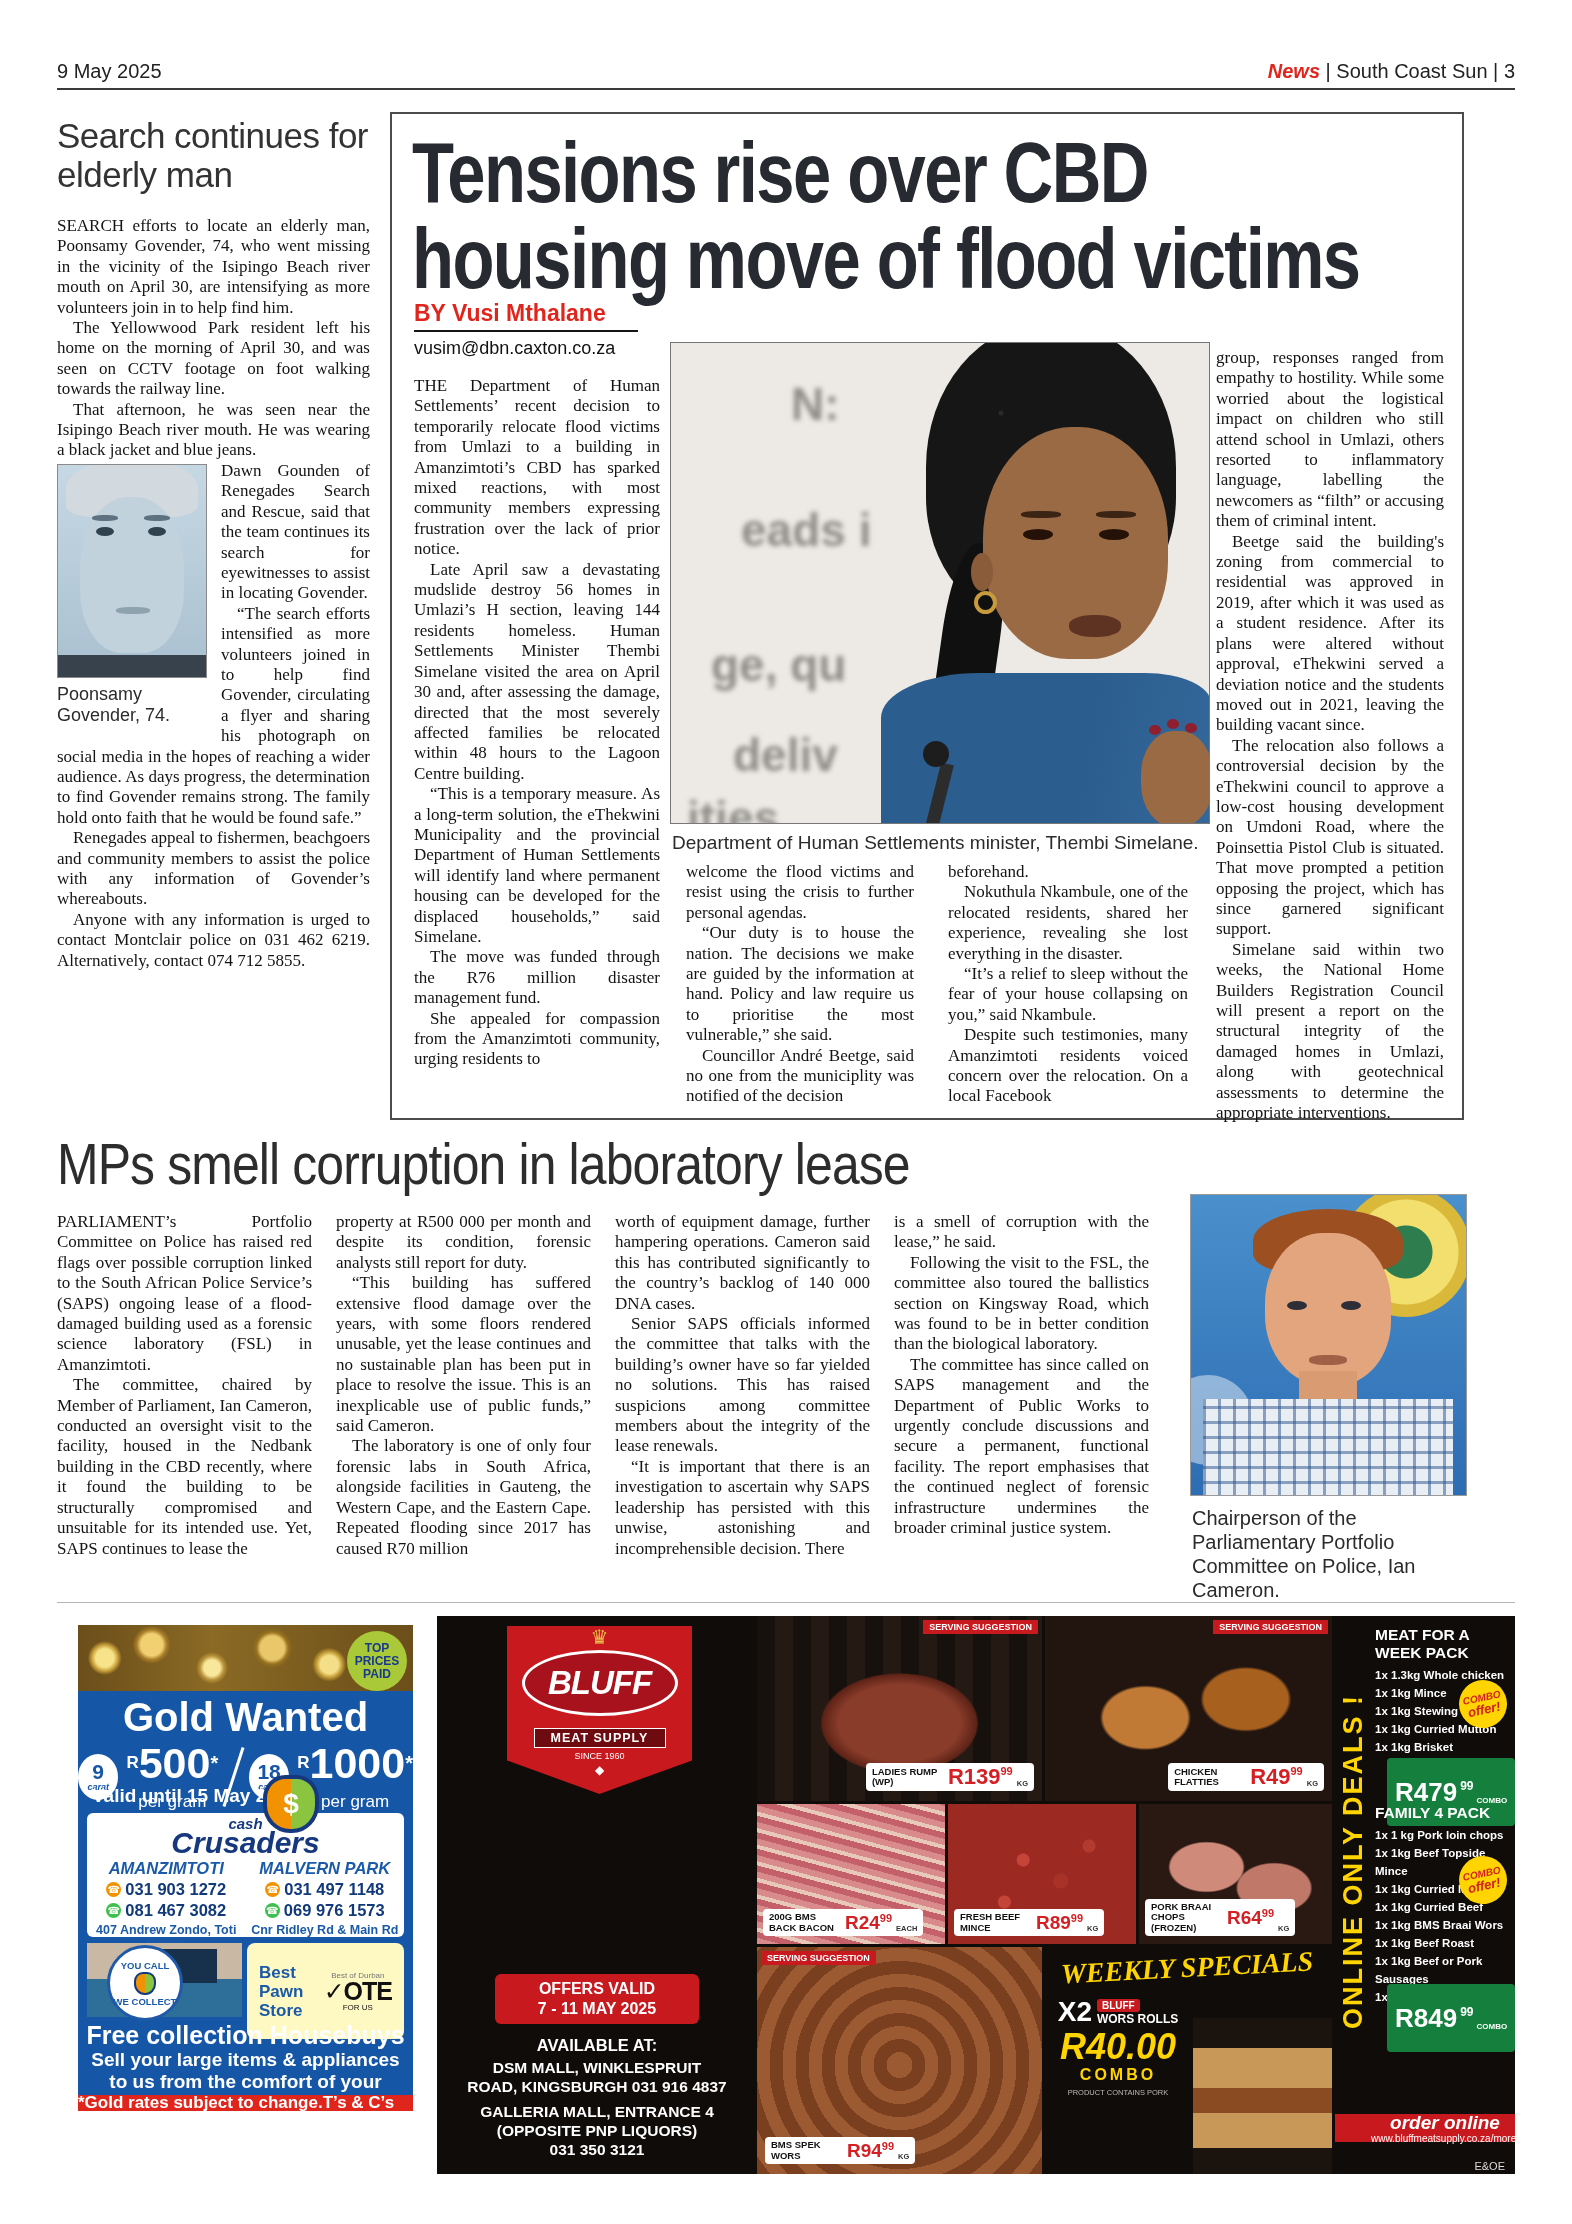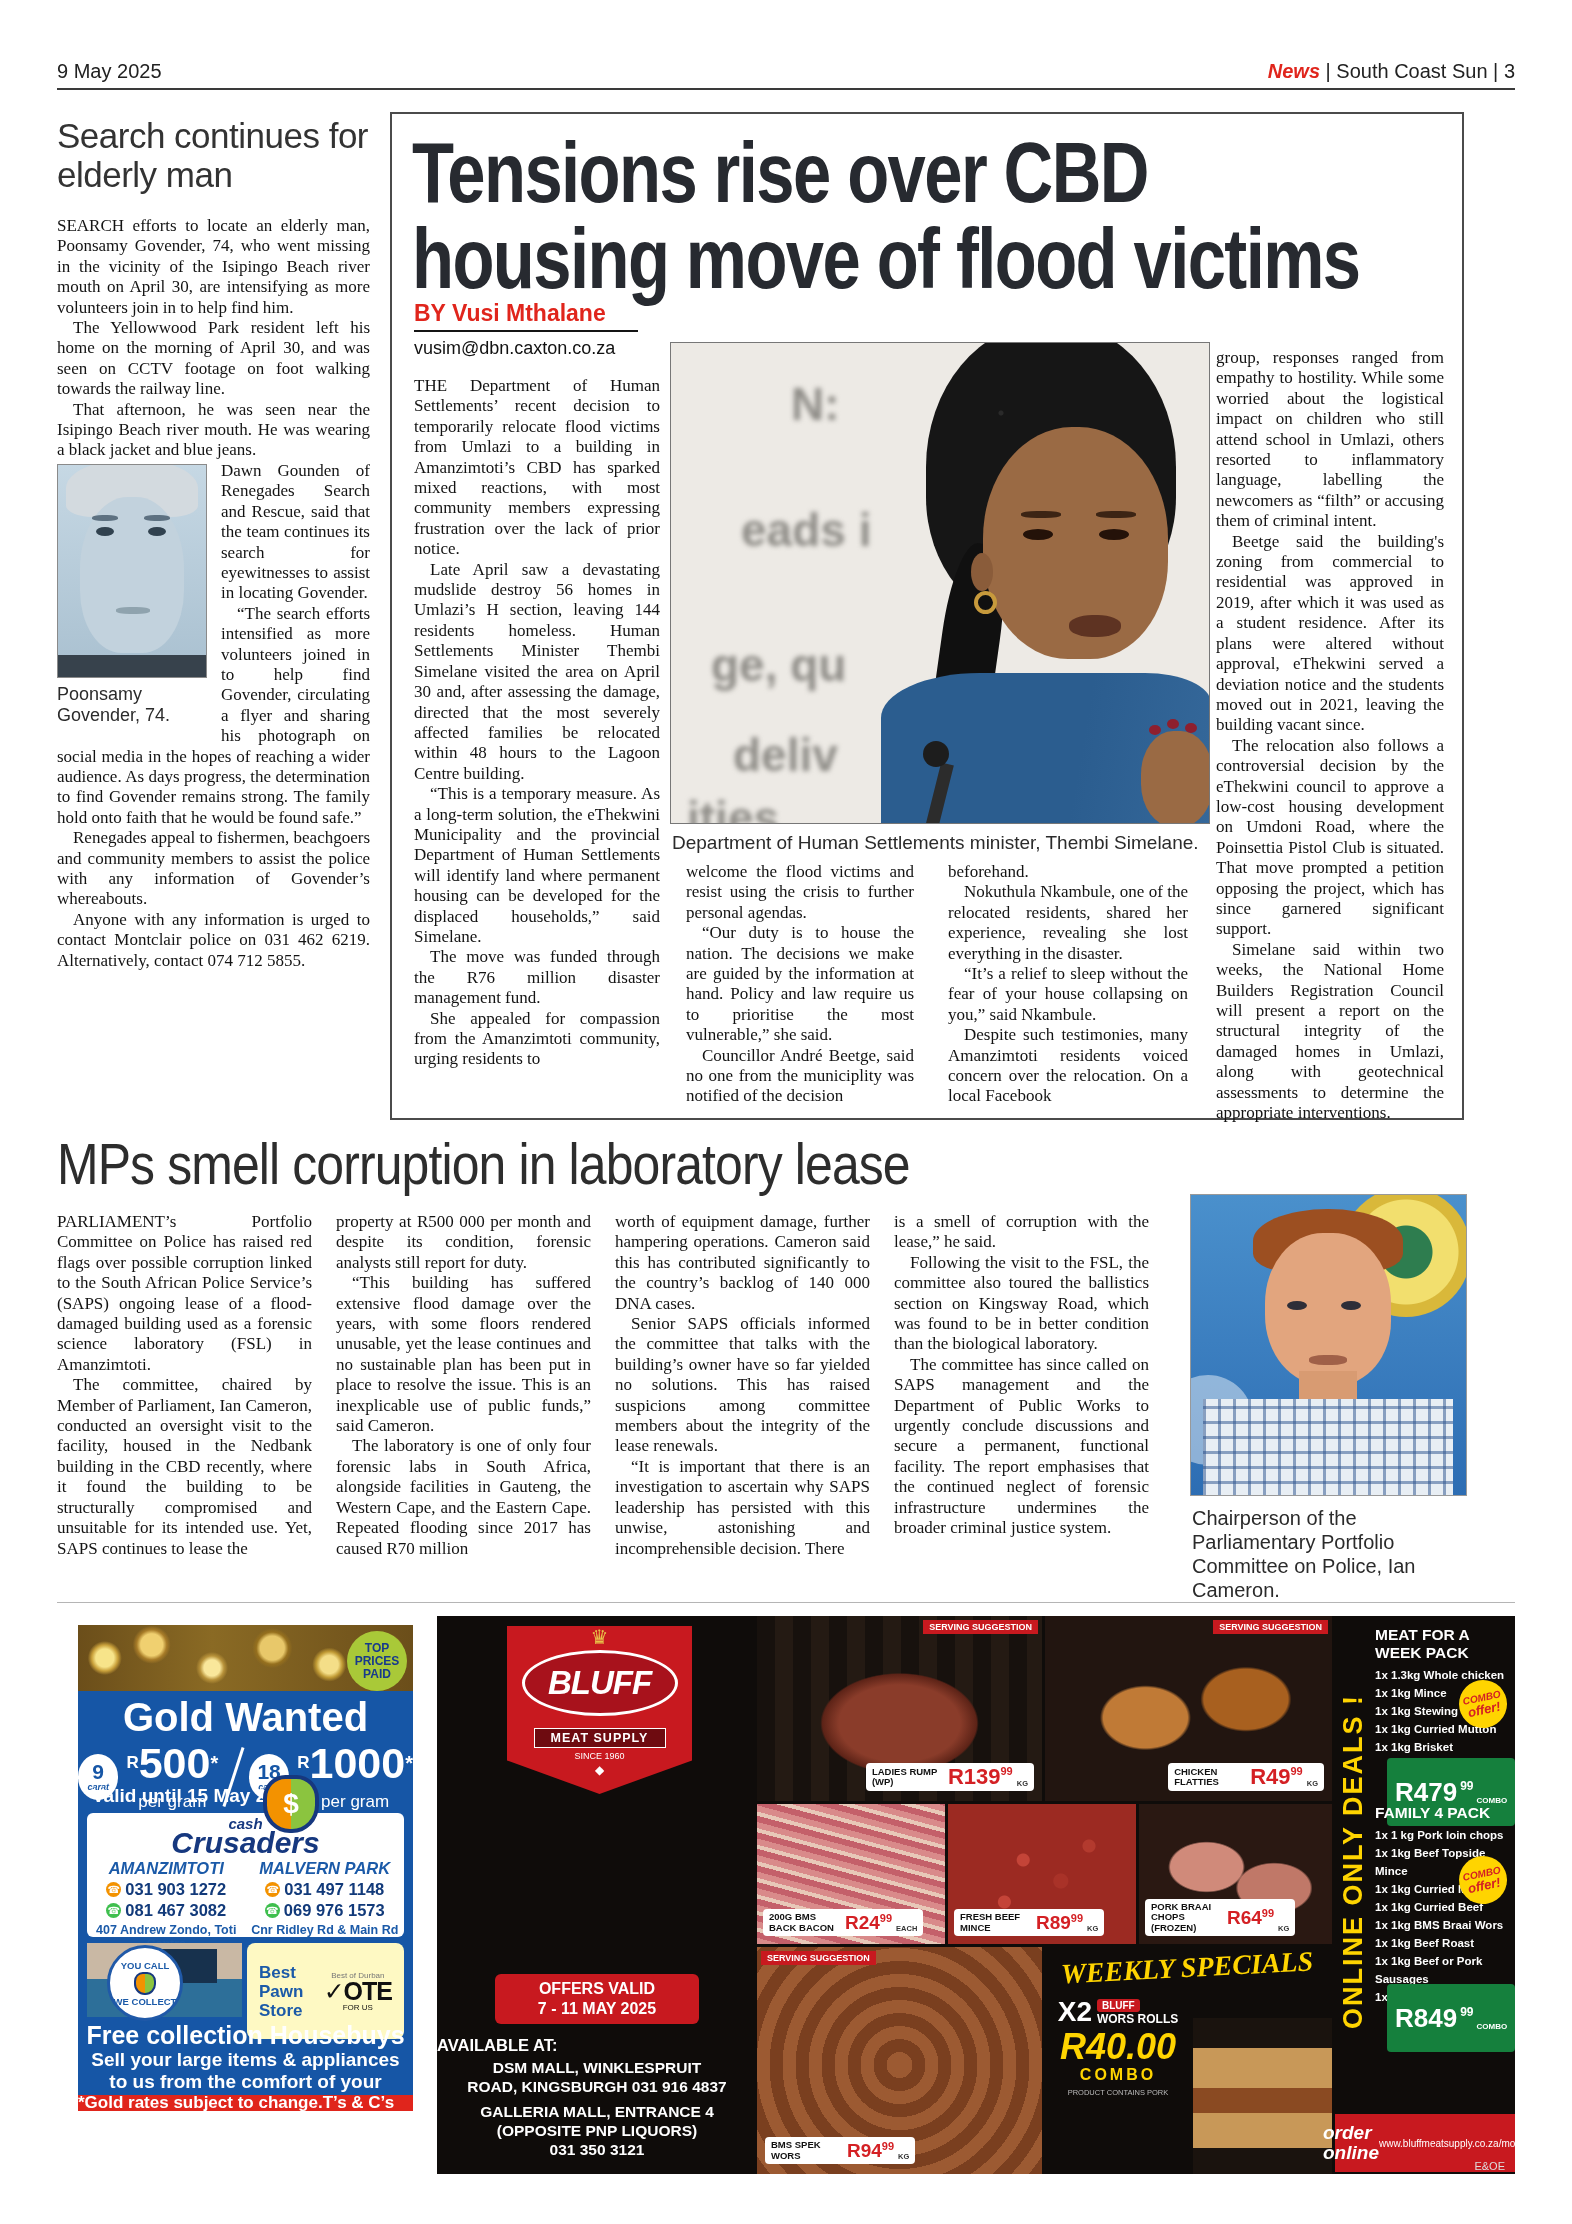--- a/index.html
+++ b/index.html
@@ -158,21 +158,21 @@
   #bluff-crown{color:#e8c24a;font-size:20px;line-height:22px;font-family:"DejaVu Sans",sans-serif;}
   #bluff-oval{margin:2px auto 0;width:150px;height:60px;border:3px solid #fff;border-radius:50%;
      display:flex;align-items:center;justify-content:center;background:#a8121c;}
   #bluff-name{font-size:33px;font-weight:bold;font-style:italic;letter-spacing:-1px;}
   #bluff-band{margin:12px auto 0;width:130px;background:#6e0b10;border:1px solid #fff;font-size:12.5px;
      font-weight:bold;letter-spacing:1px;padding:2px 0;}
   #bluff-since{font-size:9px;margin-top:3px;}
   #bluff-dia{color:#fff;font-size:12px;margin-top:2px;}
   #offers-box{position:absolute;left:58px;top:358px;width:204px;height:50px;background:#c8191f;border-radius:6px;
      display:flex;flex-direction:column;align-items:center;justify-content:center;font-weight:bold;font-size:16px;line-height:20px;}
-  #avail{position:absolute;left:0;top:420px;width:320px;text-align:left;font-weight:bold;font-size:16.5px;}
+  #avail{position:absolute;left:0;top:420px;width:320px;text-align:center;font-weight:bold;font-size:16.5px;}
   #store1{position:absolute;left:0;top:442px;width:320px;text-align:center;font-weight:bold;font-size:15.5px;line-height:19px;}
   #store2{position:absolute;left:0;top:486px;width:320px;text-align:center;font-weight:bold;font-size:15.5px;line-height:19px;}
   .photo{position:absolute;overflow:hidden;}
   .serv{position:absolute;top:4px;background:#c8191f;color:#fff;font-size:9px;font-weight:bold;padding:2px 6px;}
   .serv-r{right:4px;} .serv-l{left:4px;}
   .tag{position:absolute;background:#fff;border-radius:4px;display:flex;align-items:center;gap:4px;padding:3px 6px;color:#111;}
   .tag-name{font-size:9.5px;line-height:10.5px;font-weight:bold;max-width:72px;}
   .tag-price{color:#d42024;font-weight:bold;display:flex;align-items:flex-start;line-height:1;}
   .tag-r{font-size:22px;} .tag-c{font-size:11px;} 
   .tag-u{font-size:7.5px;color:#333;font-weight:bold;align-self:flex-end;}
@@ -217,22 +217,22 @@
   .combo-badge{position:absolute;width:48px;height:48px;border-radius:50%;background:#ffd400;
      display:flex;flex-direction:column;align-items:center;justify-content:center;color:#d42024;
      font-style:italic;font-weight:bold;transform:rotate(-12deg);}
   .combo-badge .b1{font-size:10px;line-height:10px;} .combo-badge .b2{font-size:13px;line-height:13px;}
   #badge1{left:1022px;top:64px;} #badge2{left:1022px;top:240px;}
   .price-tag-red{position:absolute;background:#15803d;border-radius:4px;display:flex;align-items:flex-start;
      justify-content:center;padding:21px 8px;gap:3px;}
   .ptr-r{font-size:26px;font-weight:bold;line-height:26px;} .ptr-c{font-size:12px;font-weight:bold;}
   .ptr-u{font-size:8px;font-weight:bold;align-self:flex-end;}
   #ptag1{left:950px;top:142px;} #ptag2{left:950px;top:368px;}
-  #order-bar{position:absolute;left:898px;top:498px;width:180px;height:58px;background:#c8191f;
-     display:flex;flex-direction:row;align-items:center;justify-content:center;}
+  #order-bar{position:absolute;left:898px;top:498px;width:180px;height:28px;background:#c8191f;
+     display:flex;flex-direction:column;align-items:center;justify-content:center;padding-left:20px;}
   #order-txt{font-size:19px;font-weight:bold;font-style:italic;line-height:20px;}
   #order-url{font-size:10px;}
   #eoe{position:absolute;right:10px;bottom:2px;font-size:11px;color:#ddd;}
 </style>
 </head>
 <body>
 
 <div id="page">
 
   <div class="abs" id="hdr-date">9 May 2025</div>

